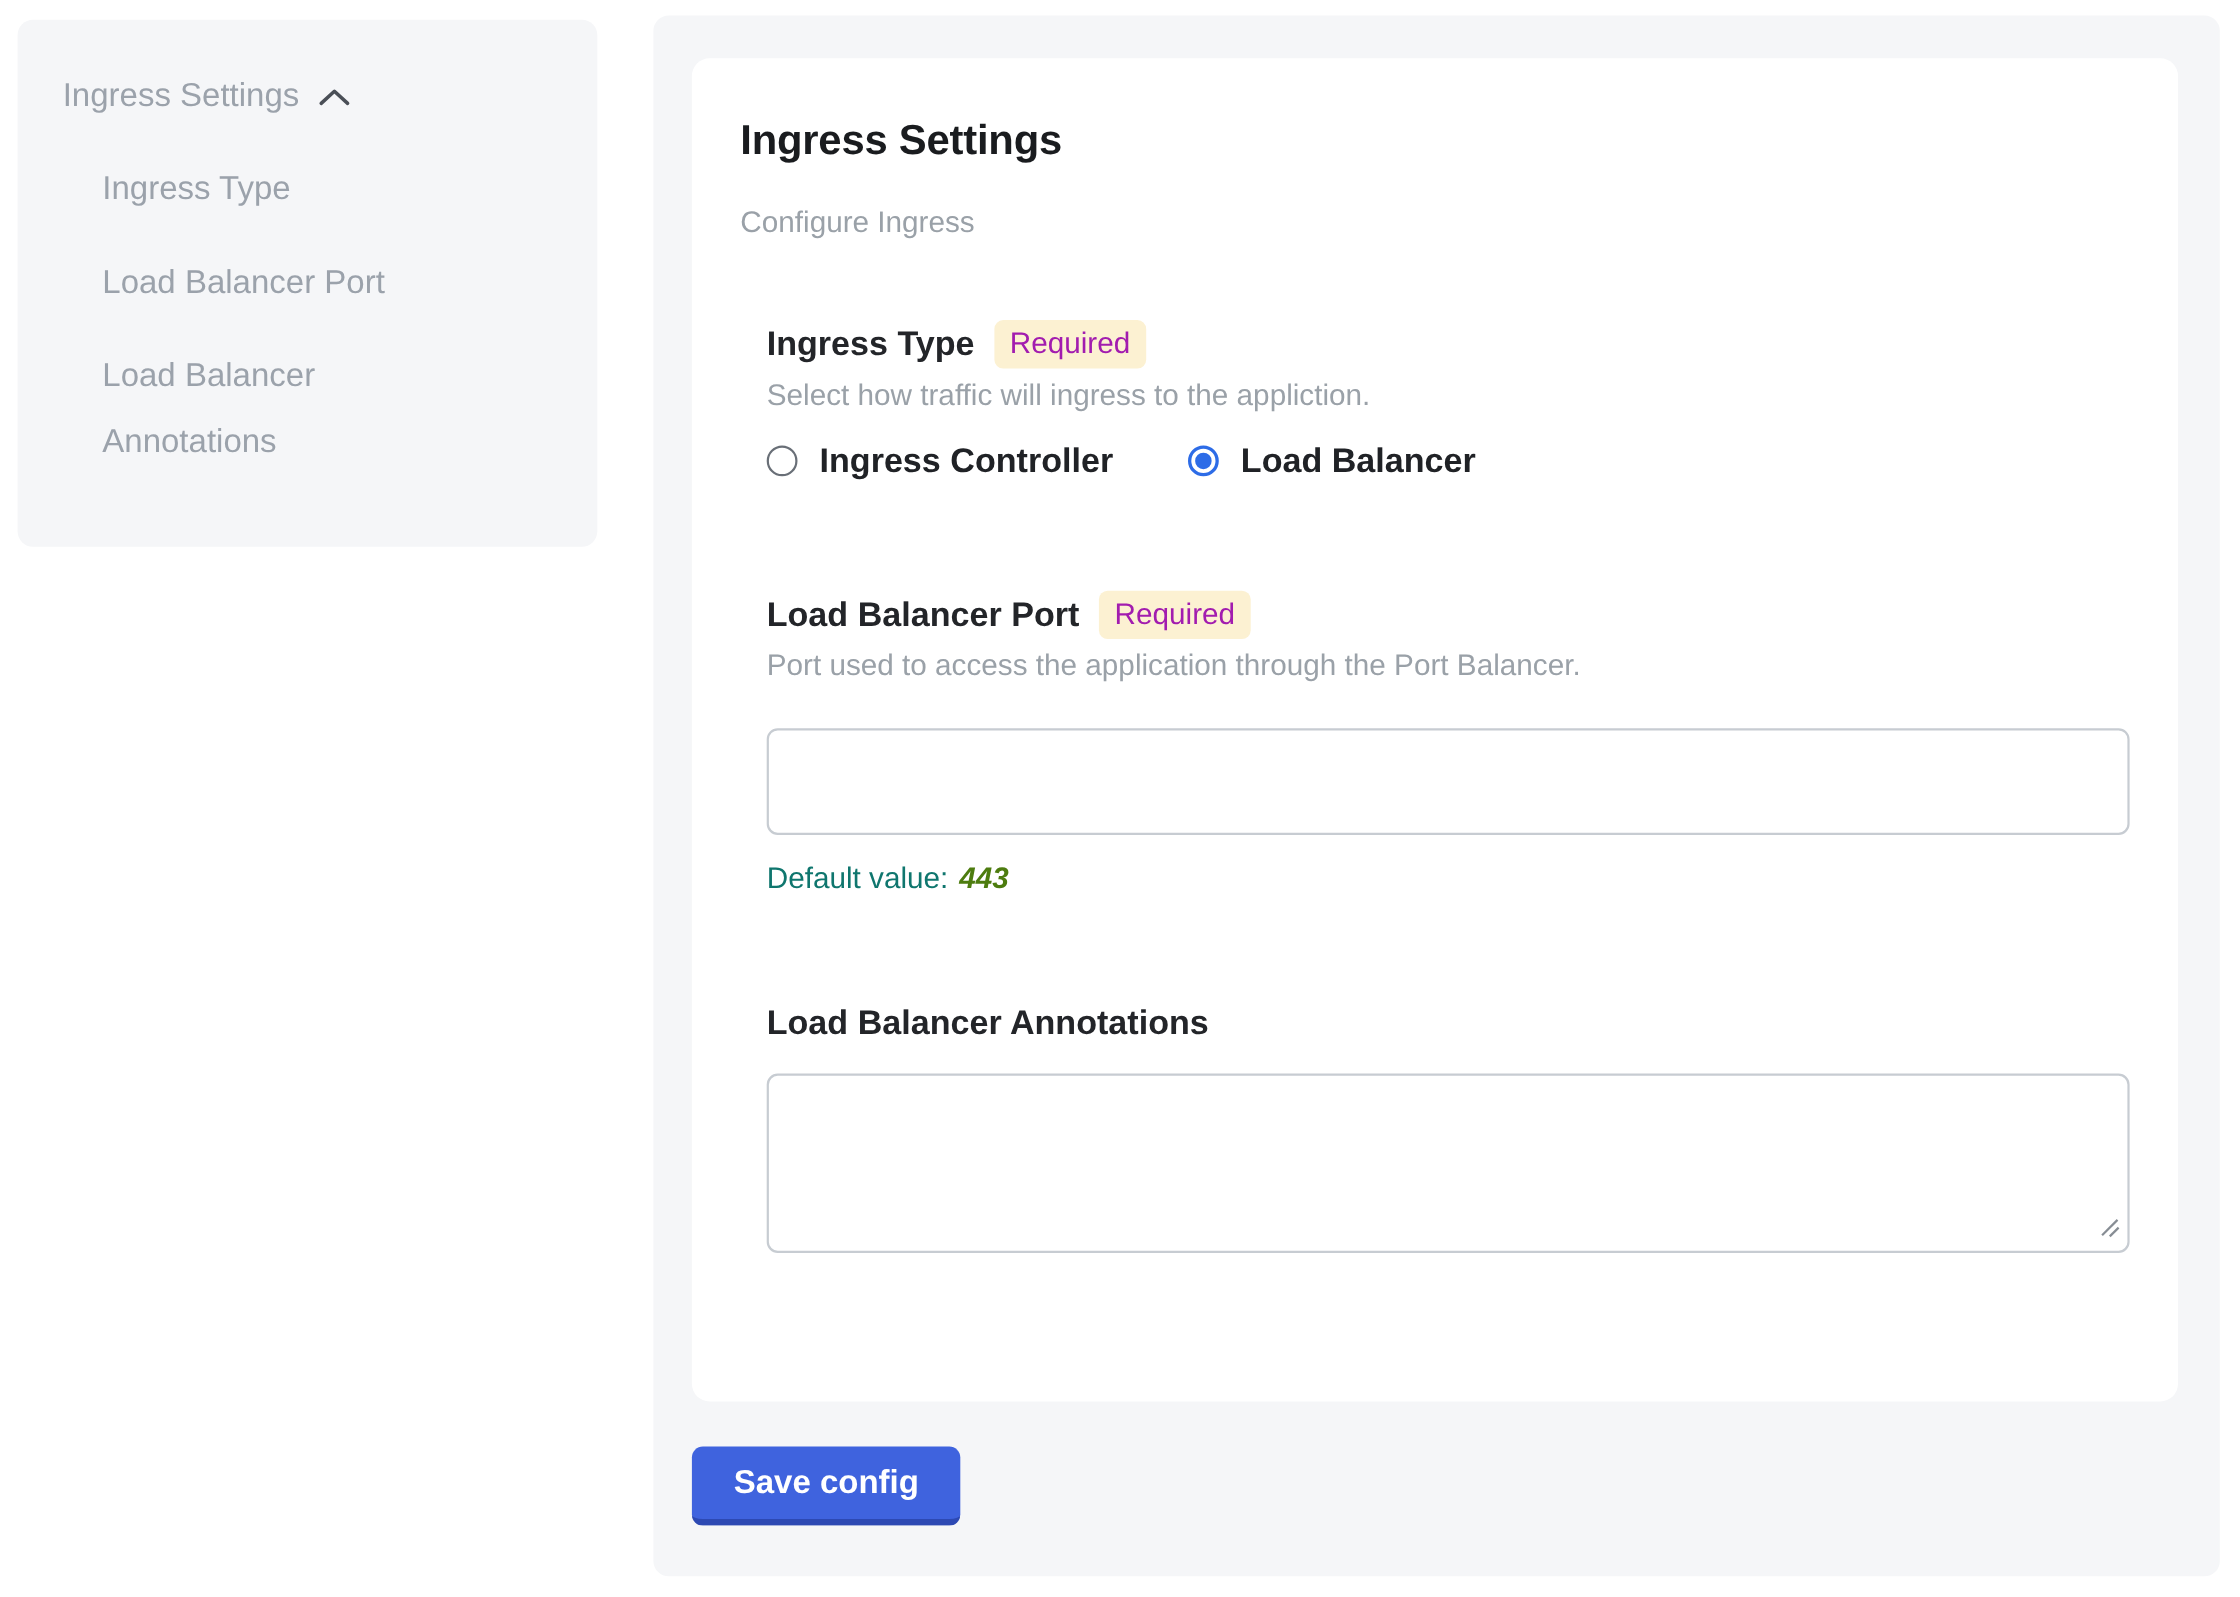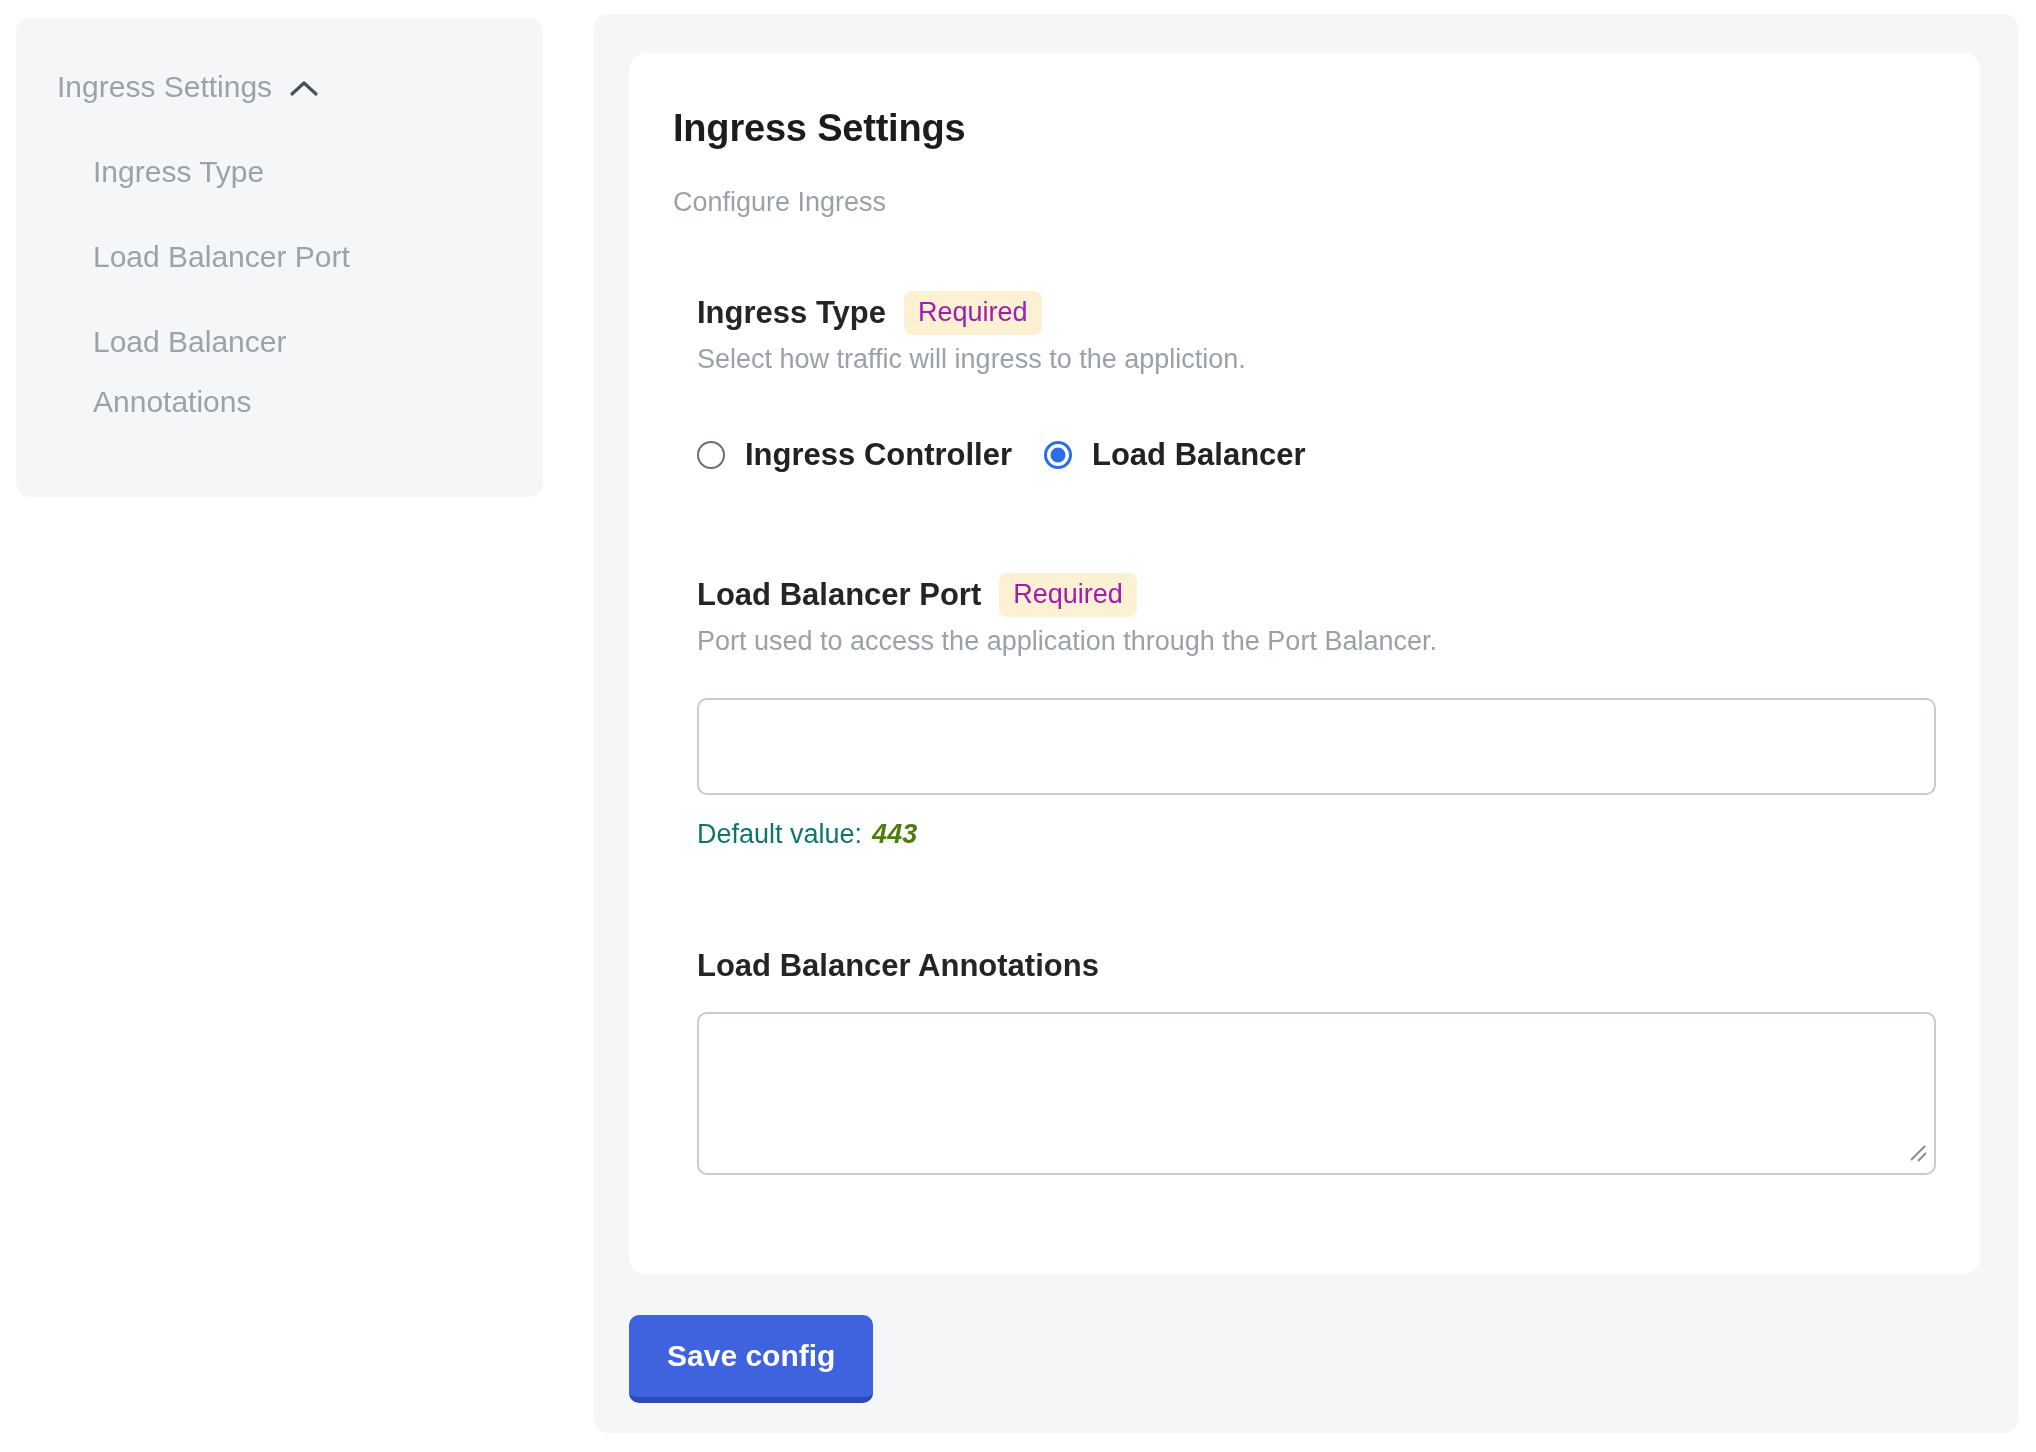--- a/index.html
+++ b/index.html
@@ -54,21 +54,21 @@
   .field-label-row { display: flex; align-items: center; gap: 18px; }
   .field-label { font-size: 31px; line-height: 40px; font-weight: 700; color: #232529; }
   .badge {
     background: #fcf1d2; color: #a21caf;
     font-size: 27px; line-height: 27px; font-weight: 500;
     padding: 8px 14px 9px 14px; border-radius: 8px;
   }
   .field-desc { margin-top: 7px; font-size: 27px; line-height: 34px; color: #9aa1a8; }
 
   
-  .radio-row { display: flex; align-items: center; gap: 32px; margin-top: 60px; }
+  .radio-row { display: flex; align-items: center; gap: 68px; margin-top: 24px; }
   .radio-option { display: flex; align-items: center; gap: 20px; cursor: pointer; }
   .radio-dot {
     width: 28px; height: 28px; border-radius: 50%;
     border: 2px solid #696f77; background: #ffffff;
     position: relative; flex: 0 0 auto;
   }
   .radio-dot.on { border: 3px solid #2d6ce7; }
   .radio-dot.on::after {
     content: ""; position: absolute; left: 50%; top: 50%;
     width: 15px; height: 15px; border-radius: 50%;
@@ -96,21 +96,21 @@
     border: 2px solid #c7ccd2; border-radius: 10px;
     background: #ffffff; font-size: 28px; color: #202226;
     padding: 16px 24px; outline: none; resize: none;
     font-family: "Liberation Sans", "DejaVu Sans", sans-serif;
   }
   .resize-grip { position: absolute; right: 7px; bottom: 7px; pointer-events: none; }
 
   
   .save-button {
     position: absolute; left: 35px; top: 1301px;
-    height: 88px; padding: 0 38px;
+    height: 72px; padding: 0 38px;
     background: #3f63de; border: none;
     border-bottom: 6px solid #2d49b3; border-radius: 10px;
     color: #ffffff; font-size: 30px; font-weight: 700;
     font-family: "Liberation Sans", "DejaVu Sans", sans-serif;
     cursor: pointer;
   }
 </style>
 </head>
 <body>
 

